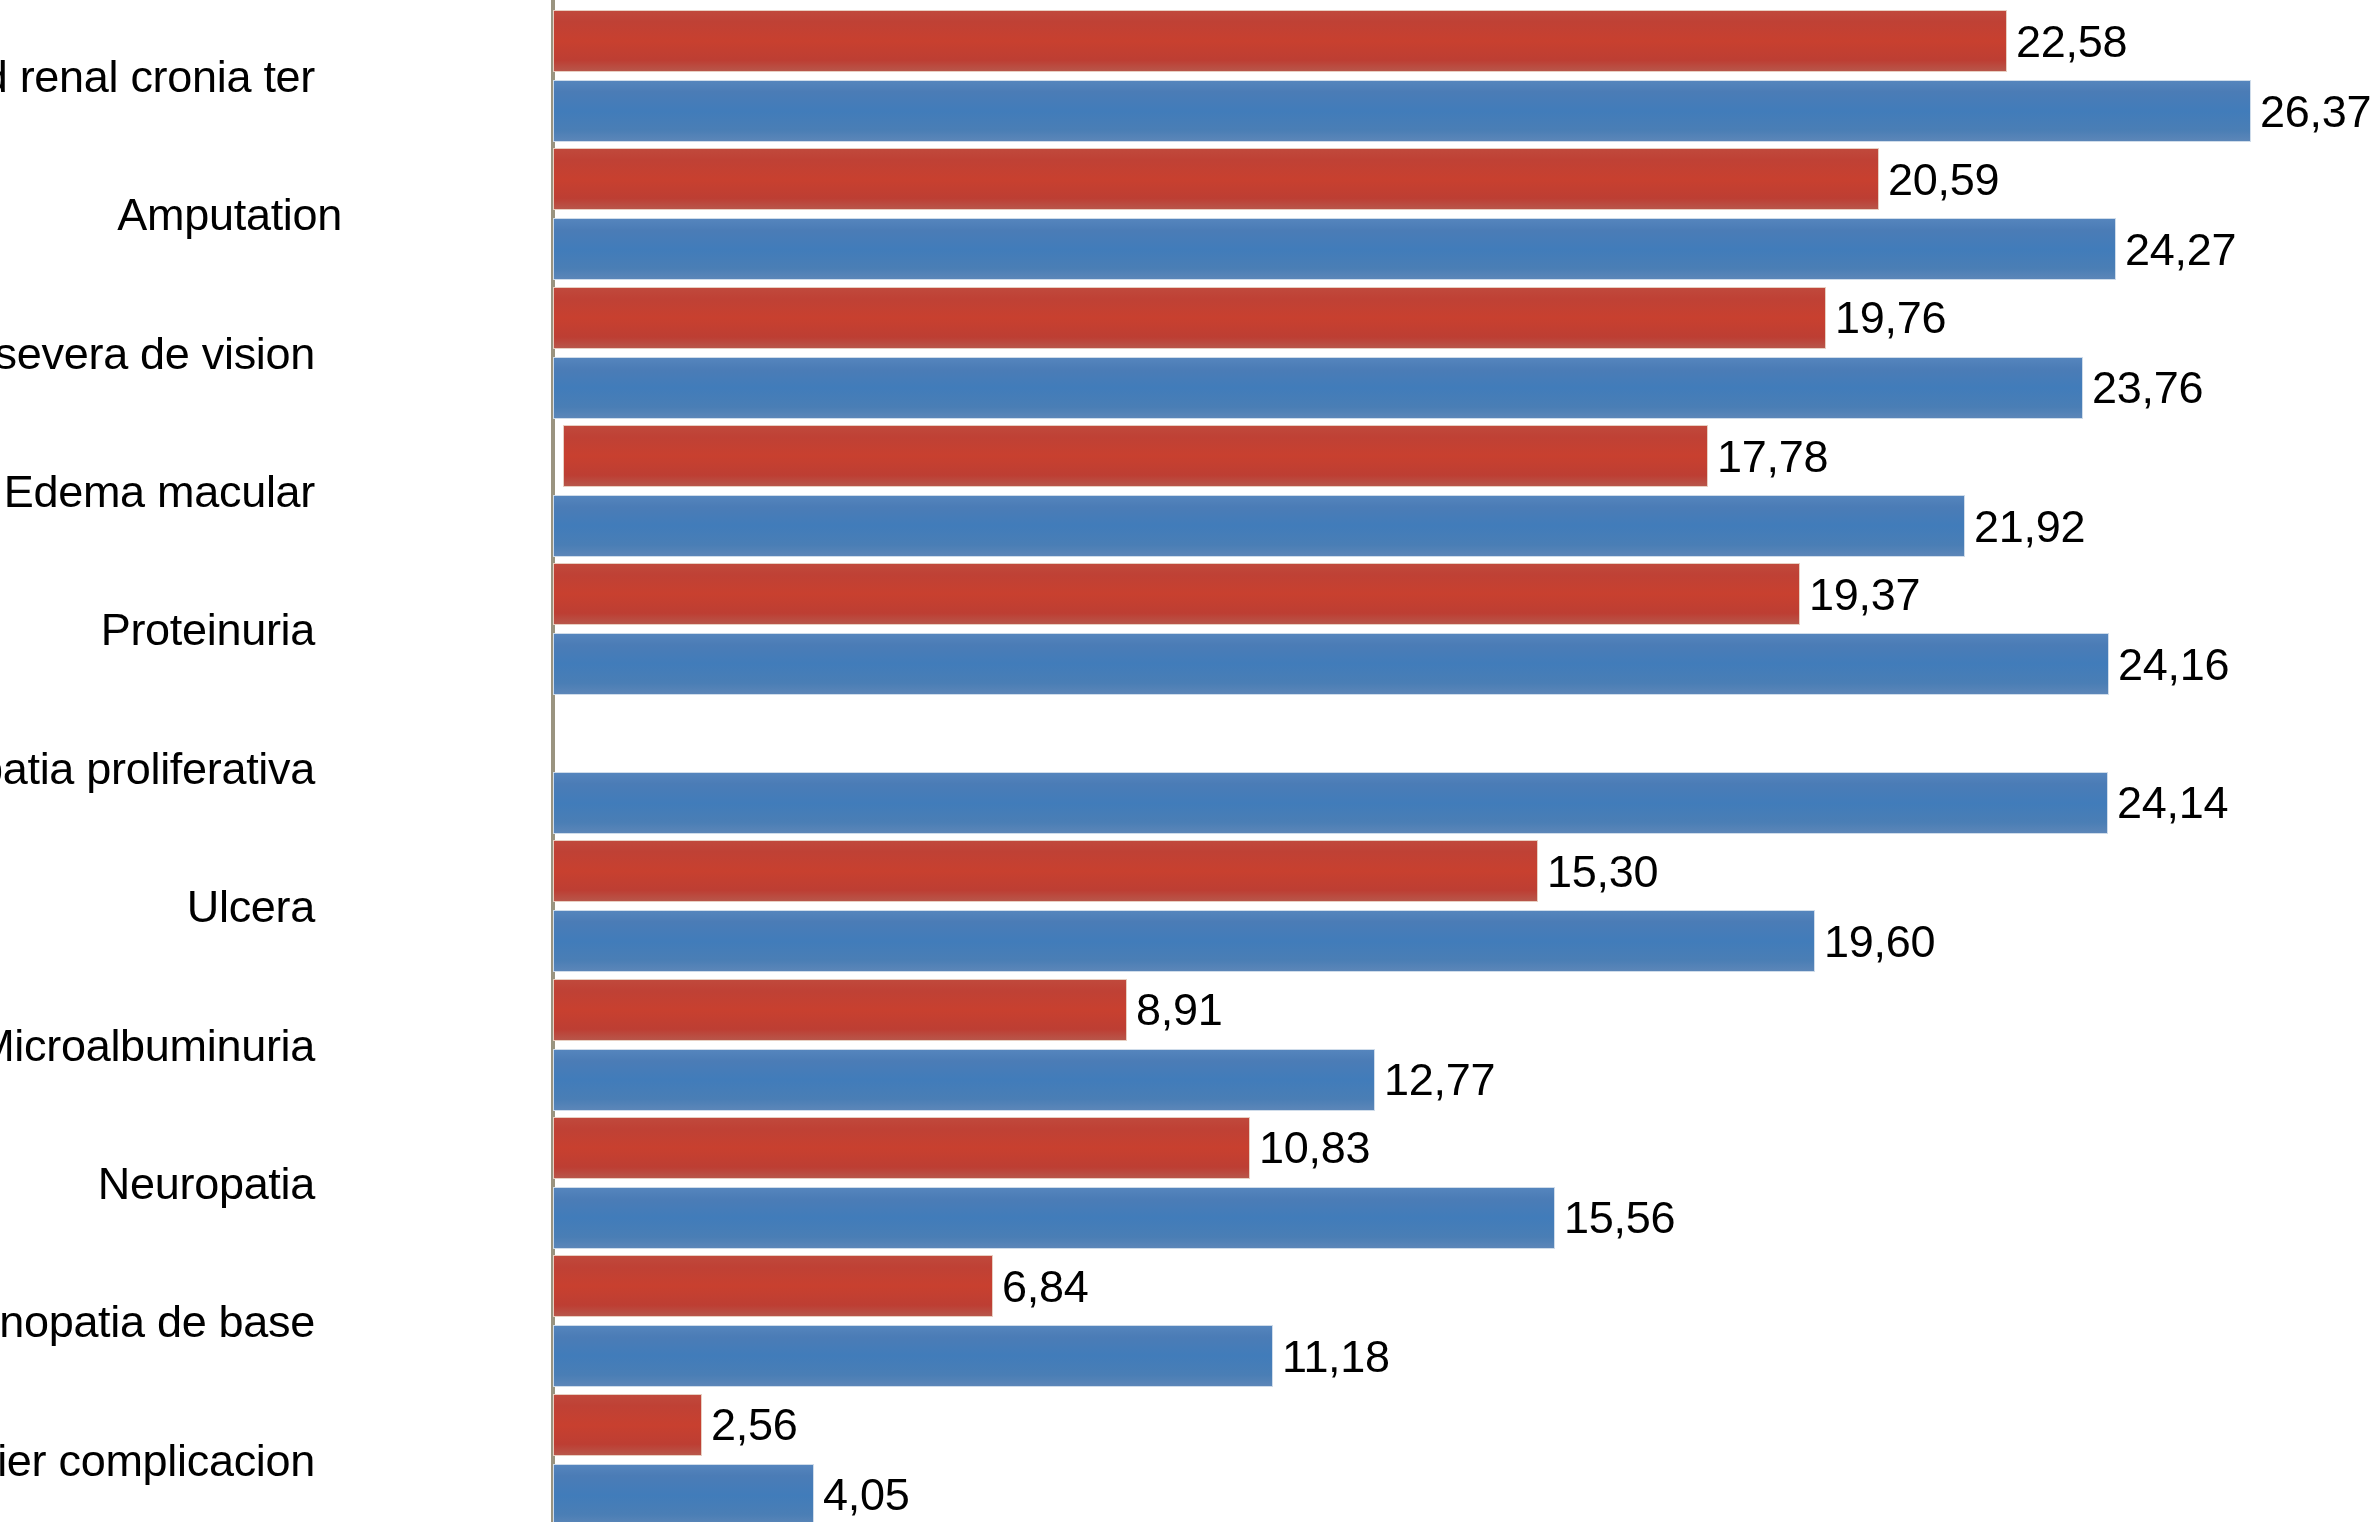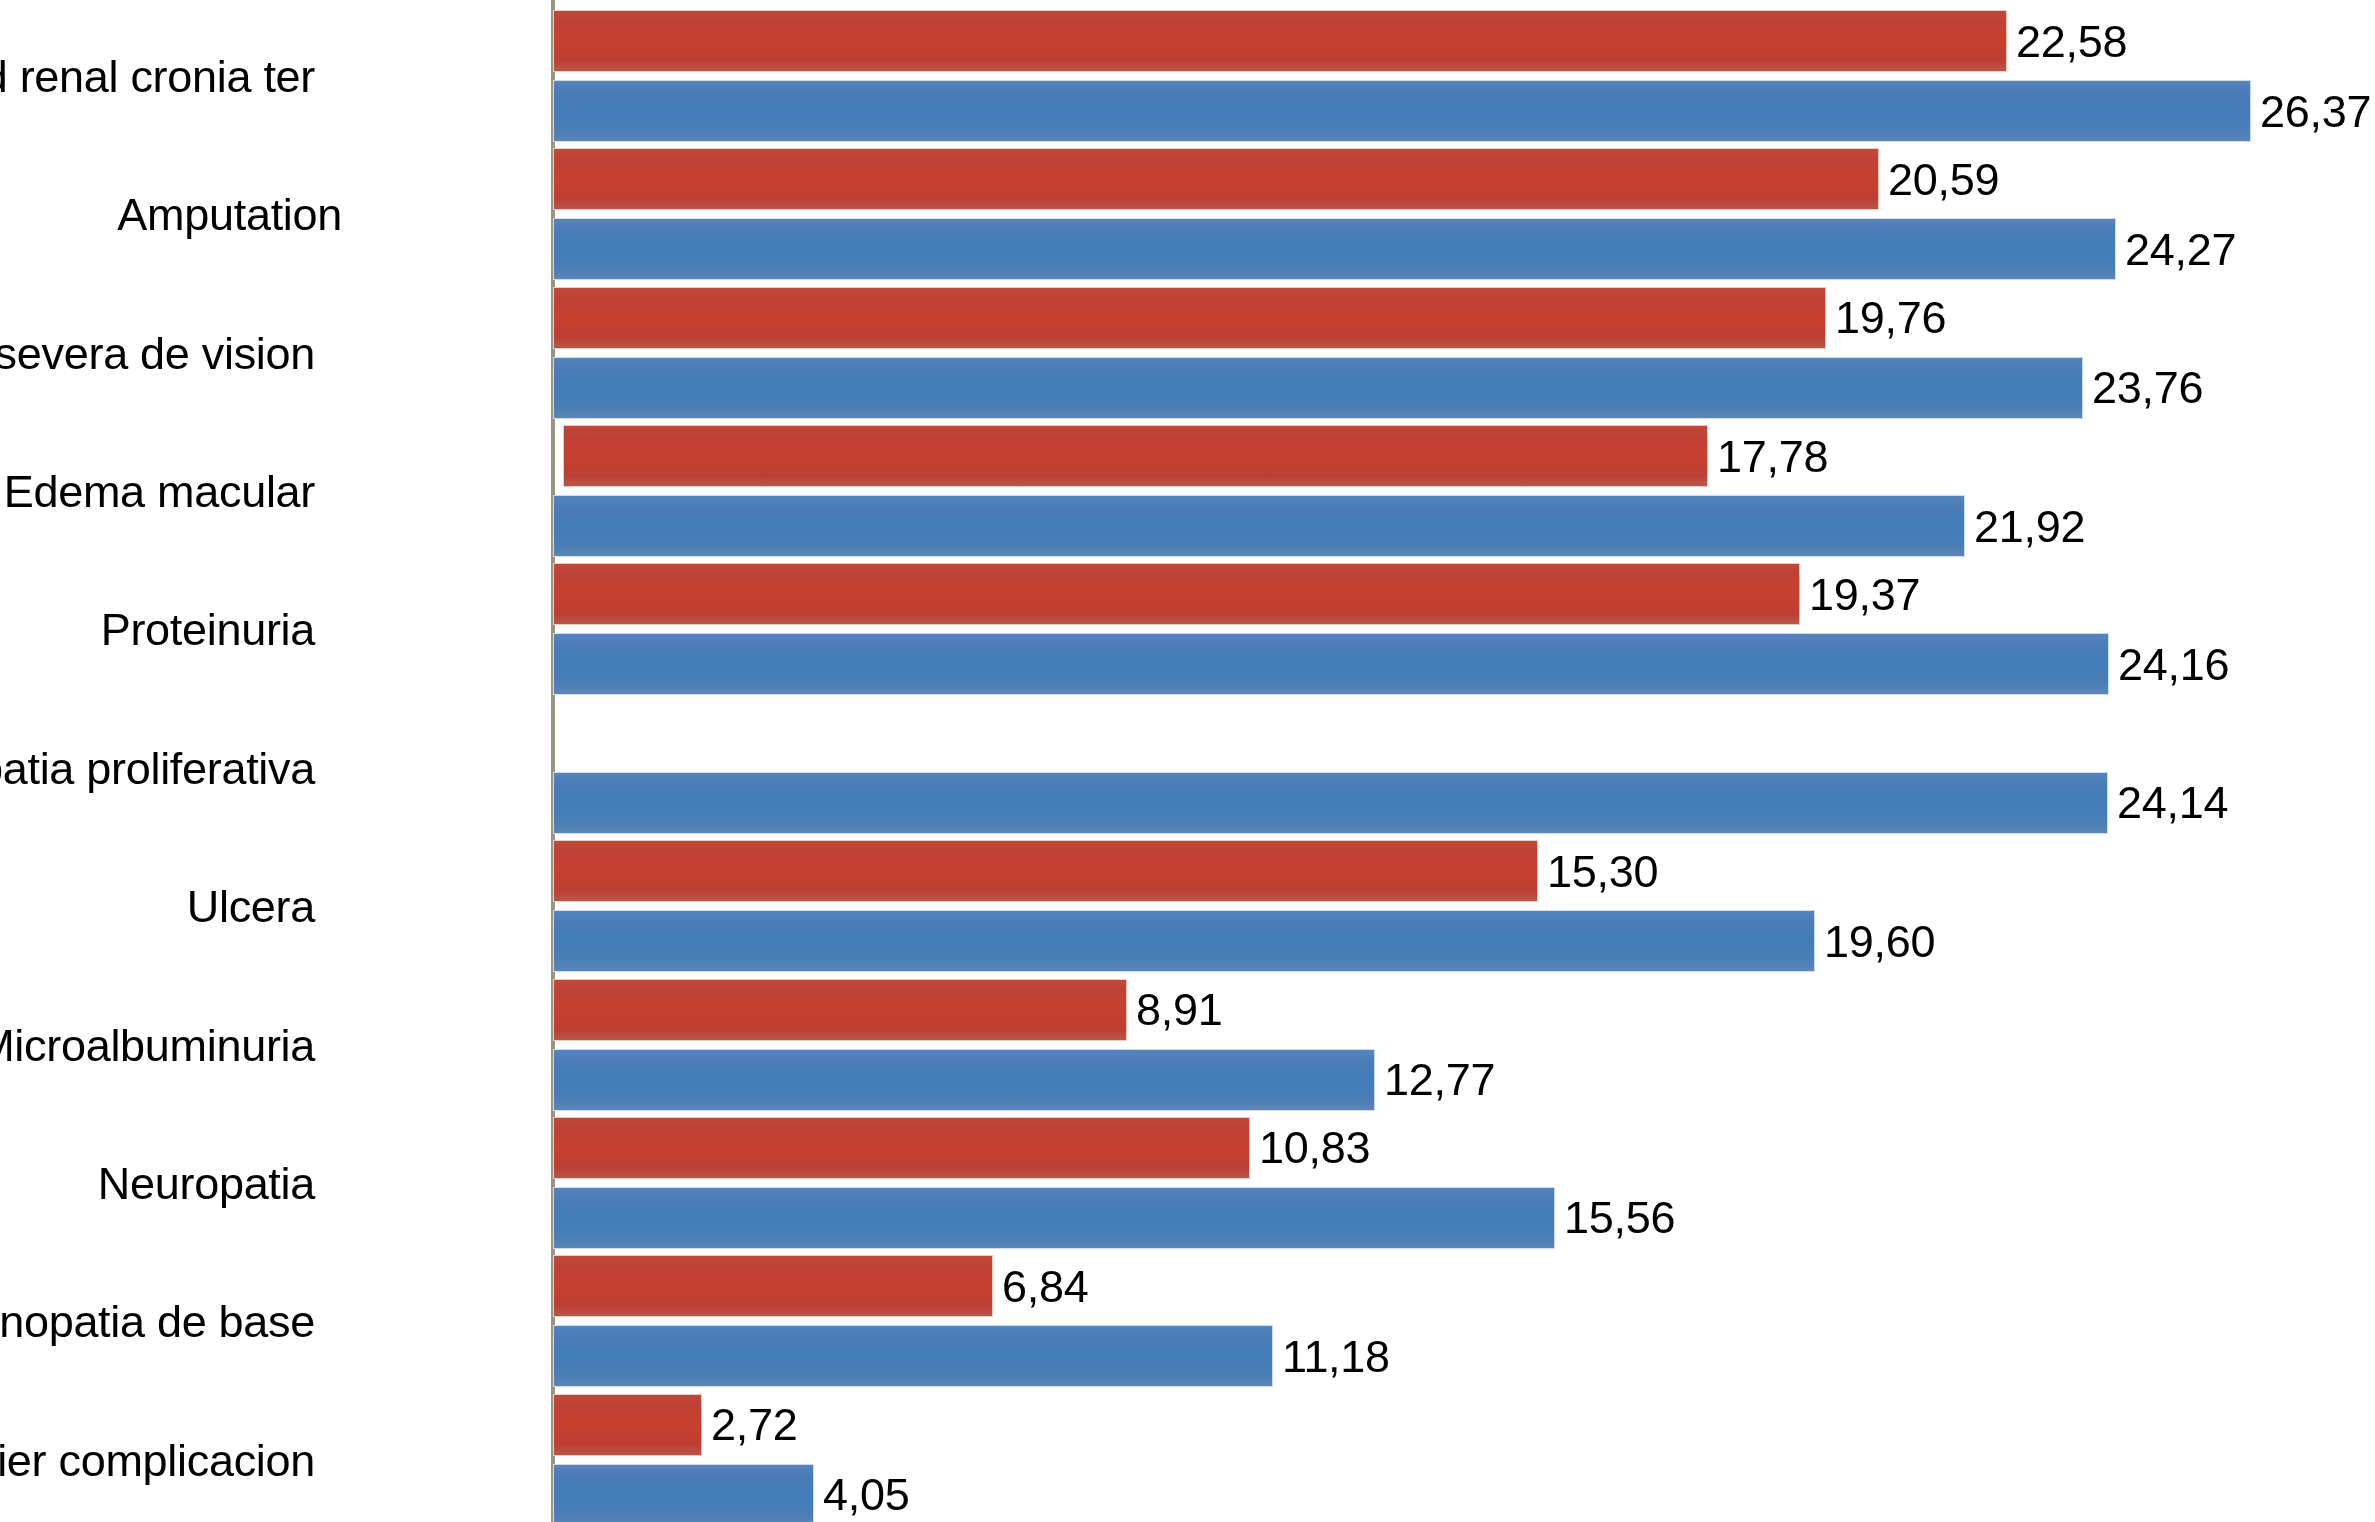--- a/index.html
+++ b/index.html
@@ -213,21 +213,21 @@
         </div>
         <div class="bar-row" style="top: 70px; left: 553px;">
           <div class="bar sap" style="width: 720px;"></div>
           <span class="bar-value">11,18</span>
         </div>
       </div>
       <div class="group" style="top: 1393.64px; height: 132px;">
         <div class="cat-label" style="top: 44px;">Cualquier complicacion</div>
         <div class="bar-row" style="top: 0px; left: 553px;">
           <div class="bar idm" style="width: 149px;"></div>
-          <span class="bar-value">2,72</span>
+          <span class="bar-value">2,56</span>
         </div>
         <div class="bar-row" style="top: 70px; left: 553px;">
           <div class="bar sap" style="width: 261px;"></div>
           <span class="bar-value">4,05</span>
         </div>
       </div>
     </div>
 </div>
 
 </body></html>

